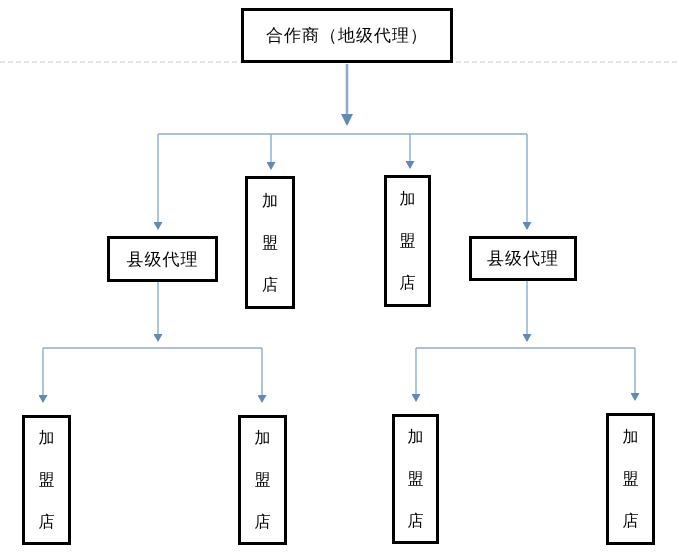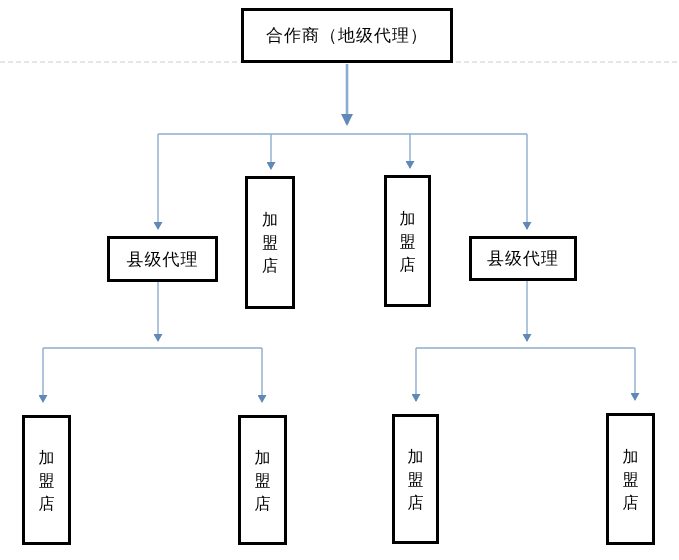--- a/index.html
+++ b/index.html
@@ -25,21 +25,21 @@
   .node{
     position:absolute;box-sizing:border-box;z-index:2;
     border:3px solid var(--box-border);background:#fff;color:var(--text);
     display:flex;align-items:center;justify-content:center;
     text-align:center;
   }
   .h-node{font-size:17px;letter-spacing:1px;white-space:nowrap;}
   .v-node{font-size:16px;}
   .v-node .vtext{
     display:inline-block;width:18px;
-    word-break:break-all;line-height:23px;text-align:center;
+    word-break:break-all;line-height:42px;text-align:center;
   }
   .root-node     {left:241px;top:8px;  width:212px;height:55px;}
   .county-left   {left:107px;top:236px;width:111px;height:46px;}
   .county-right  {left:469px;top:236px;width:108px;height:45px;}
   .store-mid-l   {left:245px;top:176px;width:50px;height:133px;}
   .store-mid-r   {left:384px;top:175px;width:47px;height:132px;}
   .store-b1      {left:22px; top:415px;width:49px;height:130px;}
   .store-b2      {left:238px;top:415px;width:49px;height:130px;}
   .store-b3      {left:392px;top:414px;width:47px;height:130px;}
   .store-b4      {left:606px;top:413px;width:49px;height:132px;}

